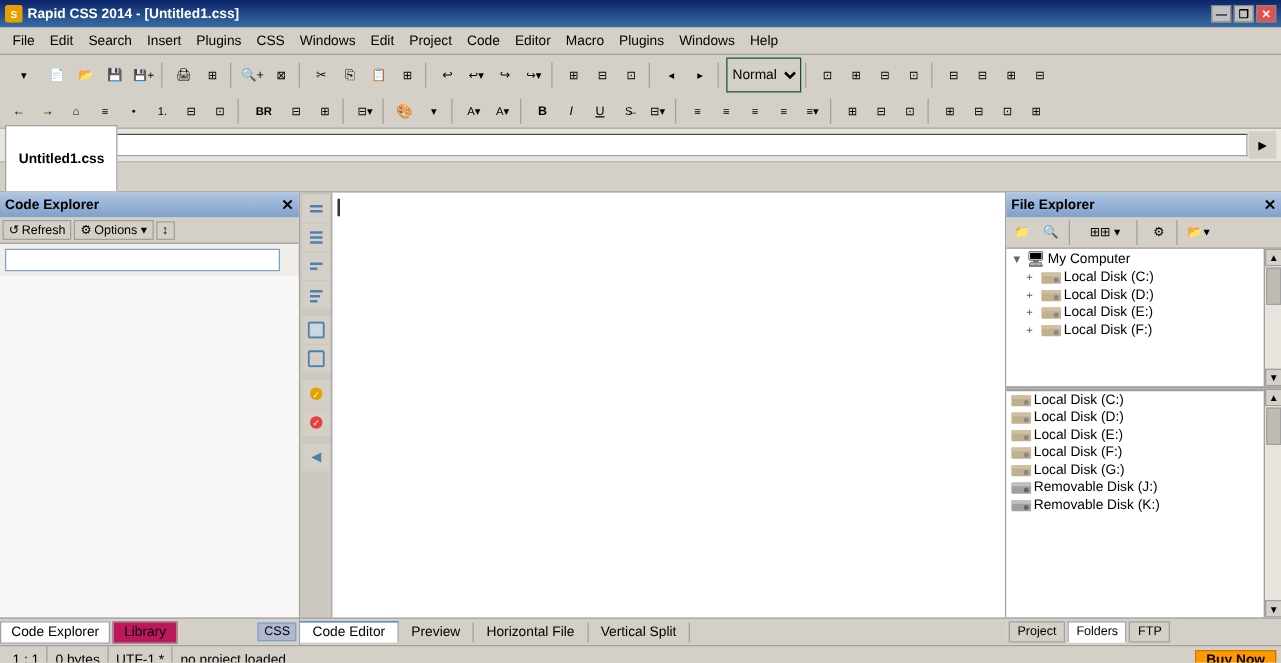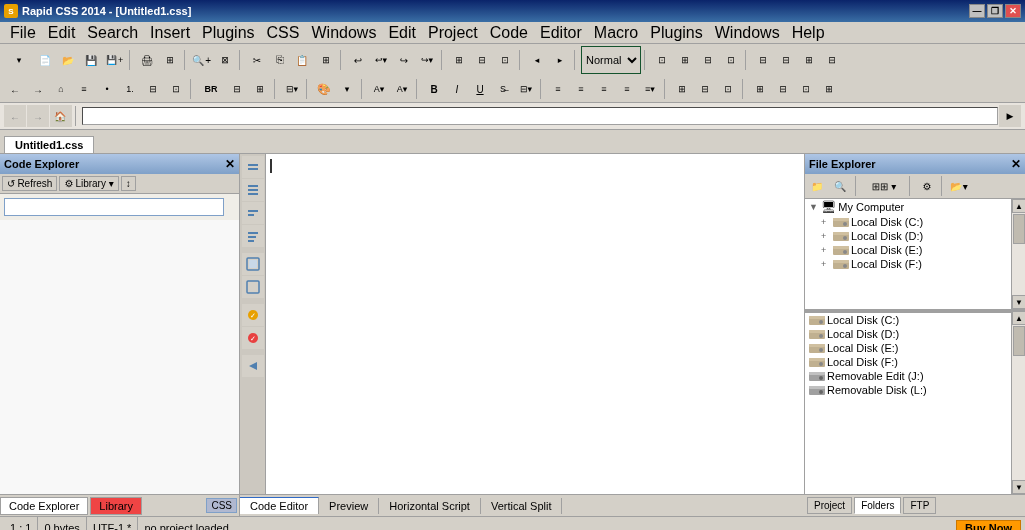--- a/index.html
+++ b/index.html
@@ -24,21 +24,21 @@
 
     
     #menu-bar {
       height: 22px;
       background: #d4d0c8;
       display: flex;
       align-items: center;
       padding: 0 4px;
       border-bottom: 1px solid #a0a0a0;
     }
-    .menu-item { padding: 2px 6px; cursor: pointer; font-size: 16px; }
+    .menu-item { padding: 2px 6px; cursor: pointer; font-size: 11px; }
 
     
     #toolbar-area {
       background: #d4d0c8;
       border-bottom: 1px solid #a0a0a0;
     }
     .toolbar-row {
       display: flex;
       align-items: center;
       padding: 2px 4px;
@@ -57,21 +57,21 @@
     
     #doc-tab-bar {
       height: 24px;
       background: #d4d0c8;
       display: flex;
       align-items: flex-end;
       padding: 0 4px;
       border-bottom: 1px solid #a0a0a0;
     }
     .doc-tab {
-      padding: 2px 10px;
+      padding: 20px 10px;
       background: #c8c4bc;
       border: 1px solid #a0a0a0;
       border-bottom: none;
       cursor: pointer;
       font-size: 11px;
       margin-right: 2px;
     }
     .doc-tab.active {
       background: white;
       font-weight: bold;
@@ -299,21 +299,21 @@
       background: #d4d0c8;
       border-top: 1px solid #a0a0a0;
       display: flex;
       align-items: center;
     }
     .ce-tab {
       padding: 2px 8px;
       font-size: 11px;
       cursor: pointer;
       border: 1px solid #a0a0a0;
-      background: #ef4444;
+      background: #be185d;
       margin-right: 2px;
     }
     .ce-tab.active {
       background: white;
     }
 
     .scrollbar-v {
       width: 14px;
       background: #d4d0c8;
       border-left: 1px solid #a0a0a0;
@@ -489,21 +489,21 @@
       <span>Code Explorer</span>
       <span style="cursor:pointer; font-size:12px;">✕</span>
     </div>
     <div id="code-explorer-toolbar">
       <button class="ce-btn">
         <span>↺</span>
         <span>Refresh</span>
       </button>
       <button class="ce-btn">
         <span>⚙</span>
-        <span>Library ▾</span>
+        <span>Options ▾</span>
       </button>
       <button class="ce-btn">
         <span>↕</span>
       </button>
     </div>
     <div id="code-explorer-search">
       <input type="text" style="width: 220px; height: 18px; border: 1px solid rgb(127, 160, 200); background: white; font-size: 11px; padding: 1px 2px;">
     </div>
     <div id="code-explorer-content">
       
@@ -581,21 +581,21 @@
       <div id="editor-area">
         <div id="editor-content">
           <span class="cursor-line"></span>
         </div>
       </div>
     </div>
 
     <div id="editor-bottom-tabs" style="background:#d4d0c8; border-top:1px solid #a0a0a0; display:flex; align-items:center; height:22px;">
       <div class="editor-tab active">Code Editor</div>
       <div class="editor-tab">Preview</div>
-      <div class="editor-tab">Horizontal Script</div>
+      <div class="editor-tab">Horizontal File</div>
       <div class="editor-tab">Vertical Split</div>
     </div>
   </div>
 
   <div id="file-explorer">
     <div id="file-explorer-header">
       <span>File Explorer</span>
       <span style="cursor:pointer; font-size:12px;">✕</span>
     </div>
 
@@ -693,33 +693,41 @@
         <div class="fe-tree-item">
           <svg width="16" height="12" viewBox="0 0 16 12">
               <rect x="0" y="2" width="16" height="9" rx="1" fill="#c0b090"></rect>
               <rect x="0" y="2" width="16" height="3" rx="1" fill="#d0c0a0"></rect>
               <circle cx="12" cy="8" r="2" fill="#888"></circle>
             </svg>
           <span>Local Disk (F:)</span>
         </div>
         <div class="fe-tree-item">
           <svg width="16" height="12" viewBox="0 0 16 12">
+              <rect x="0" y="2" width="16" height="9" rx="1" fill="#c0b090"></rect>
+              <rect x="0" y="2" width="16" height="3" rx="1" fill="#d0c0a0"></rect>
+              <circle cx="12" cy="8" r="2" fill="#888"></circle>
+            </svg>
+          <span>Local Disk (G:)</span>
+        </div>
+        <div class="fe-tree-item">
+          <svg width="16" height="12" viewBox="0 0 16 12">
               <rect x="0" y="2" width="16" height="9" rx="1" fill="#a0a0a0"></rect>
               <rect x="0" y="2" width="16" height="3" rx="1" fill="#c0c0c0"></rect>
               <circle cx="12" cy="8" r="2" fill="#666"></circle>
             </svg>
-          <span>Removable Edit (J:)</span>
+          <span>Removable Disk (J:)</span>
         </div>
         <div class="fe-tree-item">
           <svg width="16" height="12" viewBox="0 0 16 12">
               <rect x="0" y="2" width="16" height="9" rx="1" fill="#a0a0a0"></rect>
               <rect x="0" y="2" width="16" height="3" rx="1" fill="#c0c0c0"></rect>
               <circle cx="12" cy="8" r="2" fill="#666"></circle>
             </svg>
-          <span>Removable Disk (L:)</span>
+          <span>Removable Disk (K:)</span>
         </div>
       </div>
       <div class="scrollbar-v">
         <div class="scroll-btn">▲</div>
         <div class="scroll-track">
           <div class="scroll-thumb"></div>
         </div>
         <div class="scroll-btn">▼</div>
       </div>
     </div>

